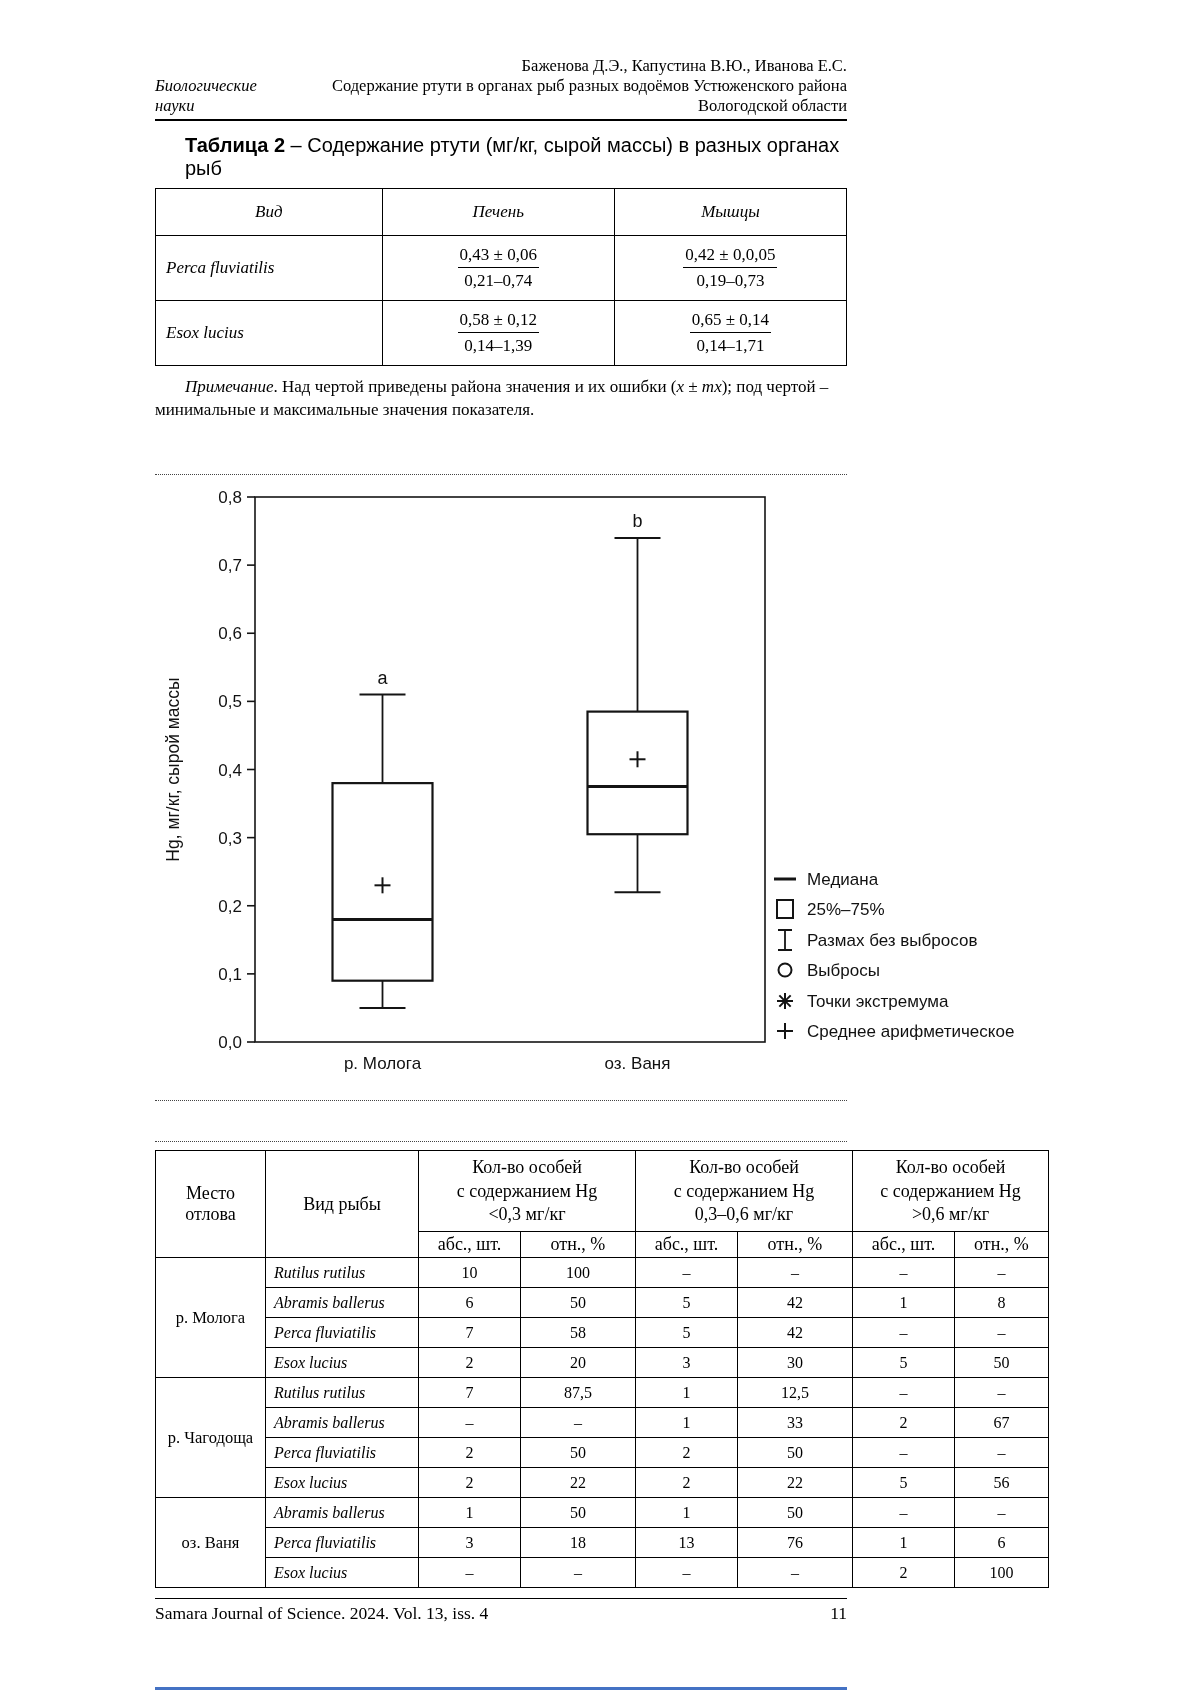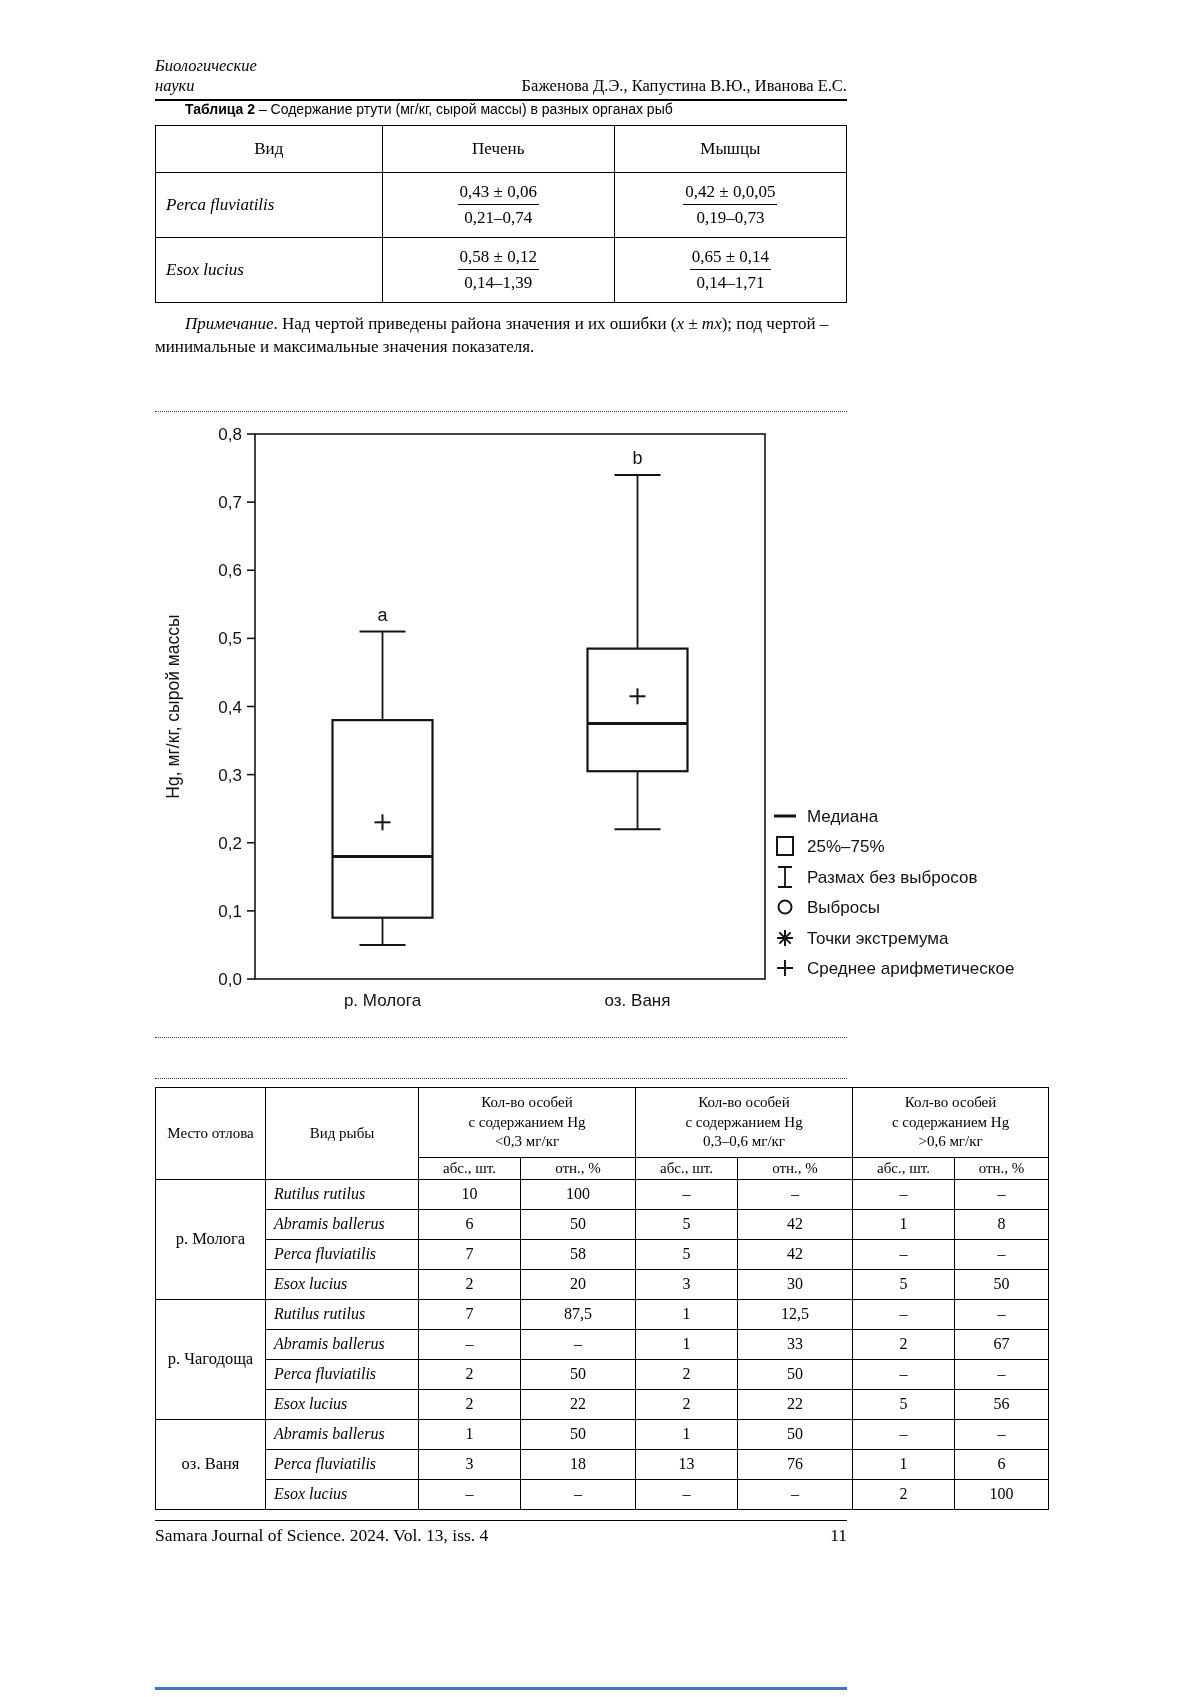--- a/index.html
+++ b/index.html
@@ -9,31 +9,31 @@
   }
   .page { width:999px; height:1697px; padding:56px 152px 0 155px; box-sizing:border-box; position:relative; }
 
   
   .hdr { display:flex; justify-content:space-between; align-items:flex-end;
          border-bottom:2px solid #000; padding-bottom:3px; font-size:16.5px; line-height:1.22; }
   .hdr-left { font-style:italic; }
   .hdr-right { text-align:right; }
 
   
-  .tcap { font-family:"Liberation Sans", sans-serif; font-size:14px; margin-top:0; padding-left:30px; }
+  .tcap { font-family:"Liberation Sans", sans-serif; font-size:20px; margin-top:13px; padding-left:30px; }
   .fcap { font-family:"Liberation Sans", sans-serif; font-size:16.5px; text-align:center; margin-top:8px; }
   .tcap b, .fcap b { font-weight:bold; }
 
   table { border-collapse:collapse; width:100%; }
 
   
   .t2 { margin-top:8px; }
   .t2 th, .t2 td { border:1.3px solid #000; font-size:17px; text-align:center;
                    vertical-align:middle; padding:6px 8px; font-weight:normal; }
-  .t2 thead th { height:34px; }
+  .t2 thead th { height:34px;font-style:italic; }
   .t2 td.species { text-align:left; font-style:italic; padding-left:10px; height:52px; }
   .mean-over { display:inline-block; border-bottom:1.2px solid #000; padding:0 2px 2px; }
   .range { display:block; margin-top:3px; }
 
   
   .note { font-size:17px; line-height:1.35; margin-top:10px; text-indent:30px; }
   .ital { font-style:italic; }
 
   
   .dotted { border:none; border-top:1.6px dotted #444; height:0; margin:0; }
@@ -41,21 +41,21 @@
   .d2 { margin-top:11px; }
   .d3 { margin-top:40px; }
 
   
   .fig { margin-top:10px; }
 
   
   .t3 { margin-top:8px; table-layout:fixed; }
   .t3 th, .t3 td { border:1.3px solid #000; font-size:16px; text-align:center;
                    vertical-align:middle; padding:2px 4px; font-weight:normal; }
-  .t3 thead th { font-size:15px; }
+  .t3 thead th { font-size:18px; }
   .t3 .grp { white-space:pre-line; line-height:1.3; padding:5px 4px; }
   .t3 td.sp { text-align:left; font-style:italic; padding-left:8px; height:25px; }
   .t3 td.place { font-size:16.5px; }
 
   
   .footer { margin-top:10px; border-top:1.6px solid #000; padding-top:4px;
             display:flex; justify-content:space-between; font-size:17.5px;gap:33px; }
   .blue-line { position:absolute; left:155px; right:152px; bottom:7px; height:3px; }
 </style>
 </head>
@@ -63,20 +63,21 @@
 
 <div class="page">
 
   <div class="hdr">
     <div class="hdr-left">
       <div>Биологические</div>
       <div>науки</div>
     </div>
     <div class="hdr-right">
       <div>Баженова Д.Э., Капустина В.Ю., Иванова Е.С.</div>
+      <div>Содержание ртути в органах рыб разных водоёмов Устюженского района Вологодской области</div>
     </div>
   </div>
 
   <div class="tcap">
     <b>Таблица 2</b>
     <span>– Содержание ртути (мг/кг, сырой массы) в разных органах рыб</span>
   </div>
 
   <table class="t2">
     <colgroup>

